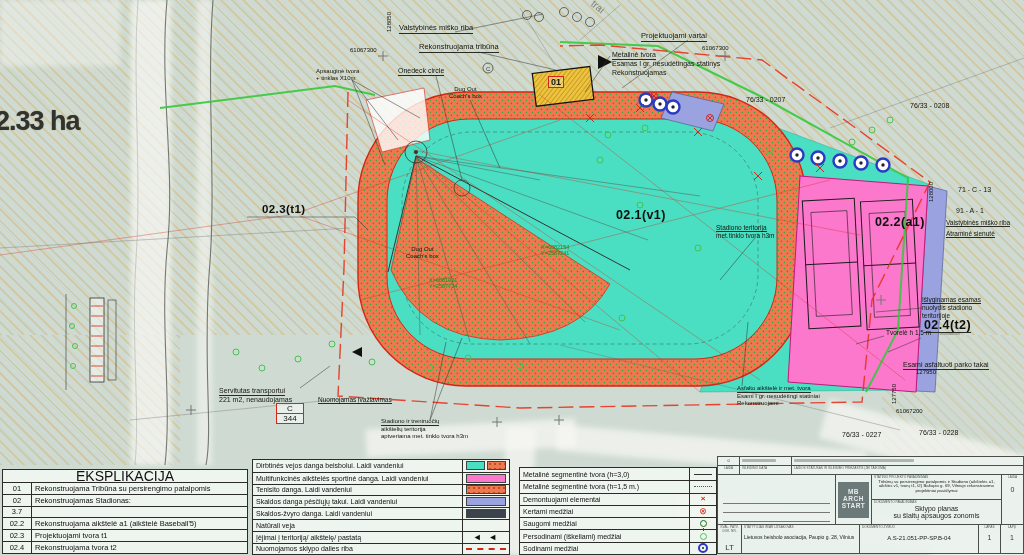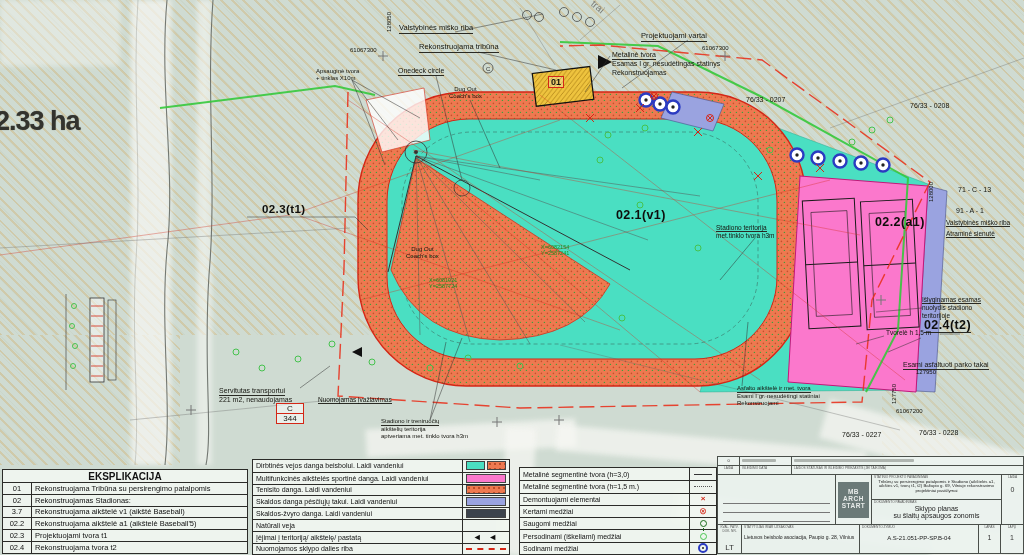--- a/index.html
+++ b/index.html
@@ -16,21 +16,21 @@
   .vert{transform:rotate(-90deg);transform-origin:left top;}
   .zone{font-size:12.5px;letter-spacing:.4px;color:#0e0e0c;font-weight:bold;}
   .bigarea{position:absolute;z-index:5;font-size:27px;font-weight:bold;color:#33332e;letter-spacing:-1px;
            text-shadow:0 0 1px rgba(60,60,55,.6);}
   .redbox{border:1px solid #d42616;padding:0 2px;background:rgba(255,255,255,.25);}
   
   .tbl{position:absolute;z-index:8;background:rgba(241,246,240,.92);border:1px solid #2b2b28;
        box-sizing:border-box;}
   .trow{display:flex;border-top:1px solid #2b2b28;align-items:stretch;box-sizing:border-box;}
   .trow:first-child{border-top:none;}
-  .xtitle{justify-content:center;align-items:center;font-size:10px;display:flex;height:12px;font-weight:bold;}
+  .xtitle{justify-content:center;align-items:center;font-size:14px;display:flex;height:12px;}
   .xcode{width:28px;border-right:1px solid #2b2b28;display:flex;align-items:center;justify-content:center;font-size:7.5px;}
   .xtext{flex:1;display:flex;align-items:center;padding-left:3px;font-size:7.5px;white-space:nowrap;overflow:hidden;}
   .srow{height:11.8px;}
   .slabel{flex:1;display:flex;align-items:center;padding-left:3px;font-size:7px;white-space:nowrap;overflow:hidden;}
   .sswatch{width:46px;border-left:1px solid #2b2b28;display:flex;align-items:center;justify-content:center;gap:2px;}
   .chip{width:40px;height:9px;border:0.5px solid #444;box-sizing:border-box;}
   .chip.half{width:19px;}
   .c-teal{background:#4adfc2;}
   .c-orange{background:#ee7950;background-image:radial-gradient(circle at 2px 2px, rgba(150,40,10,.55) 0 .8px, transparent 1px);background-size:5px 5px;}
   .c-pink{background:#fb78cc;}
@@ -394,21 +394,20 @@
     <div class="trow srow">
       <div class="xcode">01</div>
       <div class="xtext">Rekonstruojama  Tribūna su persirengimo patalpomis</div>
     </div>
     <div class="trow srow">
       <div class="xcode">02</div>
       <div class="xtext">Rekonstruojamas Stadionas:</div>
     </div>
     <div class="trow srow">
       <div class="xcode">3.7</div>
-      <div class="xtext">Rekonstruojama aikštelė v1 (aikštė Baseball)</div>
     </div>
     <div class="trow srow">
       <div class="xcode">02.2</div>
       <div class="xtext">Rekonstruojama aikštelė a1 (aikštelė Baseball'5)</div>
     </div>
     <div class="trow srow">
       <div class="xcode">02.3</div>
       <div class="xtext">Projektuojami tvora t1</div>
     </div>
     <div class="trow srow">

